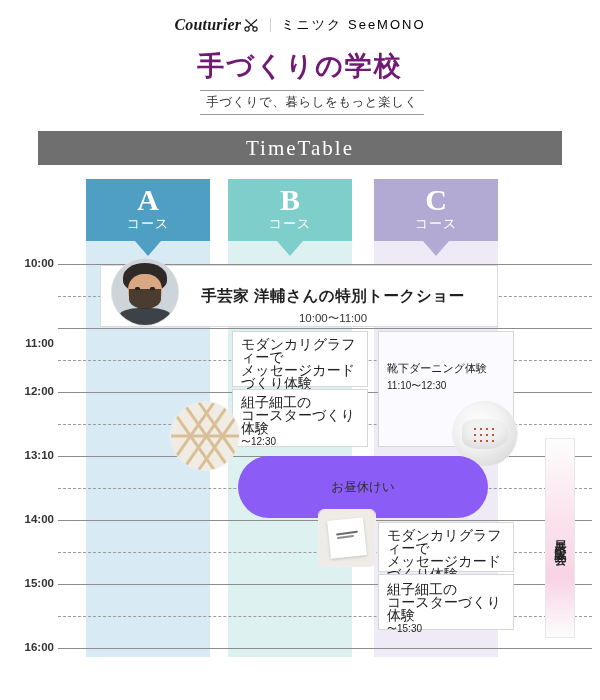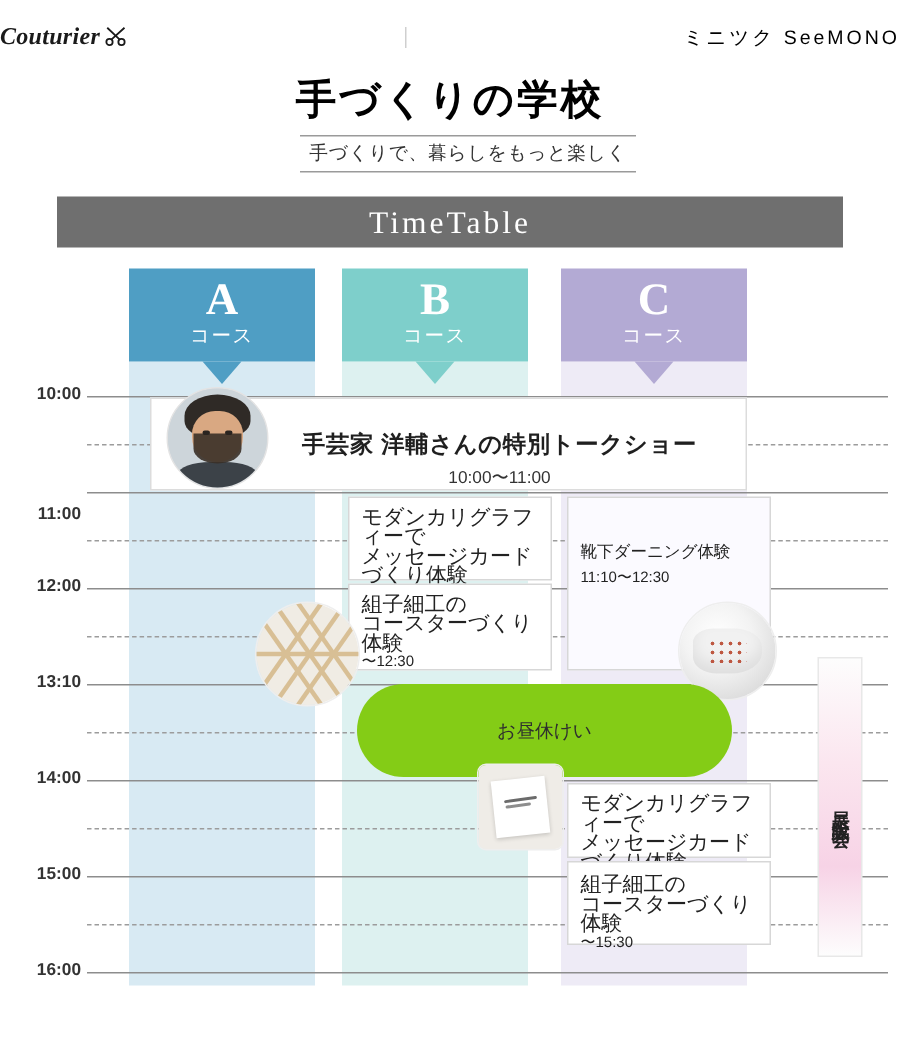--- a/index.html
+++ b/index.html
@@ -13,21 +13,21 @@
     font-family: "Liberation Sans", sans-serif;
     color: #333333;
     overflow: hidden;
     position: relative;
   }
 
   
   .brandbar {
     display: flex;
     align-items: center;
-    justify-content: space-between;
+    justify-content: center;
     gap: 10px;
     padding-top: 14px;
     height: 22px;
   }
   .brand-logo {
     font-family: "Liberation Serif", serif;
     font-style: italic;
     font-size: 16px;
     font-weight: bold;
     color: #1a1a1a;
@@ -50,21 +50,21 @@
     font-size: 13px;
     letter-spacing: 2px;
     color: #000000;
   }
   .title-main {
     text-align: center;
     font-size: 27px;
     font-weight: bold;
     letter-spacing: 2px;
     margin-top: 12px;
-    color: #000000;
+    color: #701a75;
   }
   .title-sub-wrap {
     text-align: center;
     margin-top: 6px;
     padding-left: 24px;
   }
   .title-sub {
     display: inline-block;
     font-size: 12.5px;
     color: #333333;
@@ -204,21 +204,21 @@
     color: #1f1f1f;
   }
   .talk-time {
     font-size: 11.5px;
     margin-top: 4px;
     color: #333333;
   }
 
   .lunch {
     position: absolute;
-    background: #84cc16;
+    background: #8b5cf6;
     border-radius: 40px;
     display: flex;
     align-items: center;
     justify-content: center;
     font-size: 12.5px;
     color: #2f2f2f;
   }
 
   .sales {
     position: absolute;

